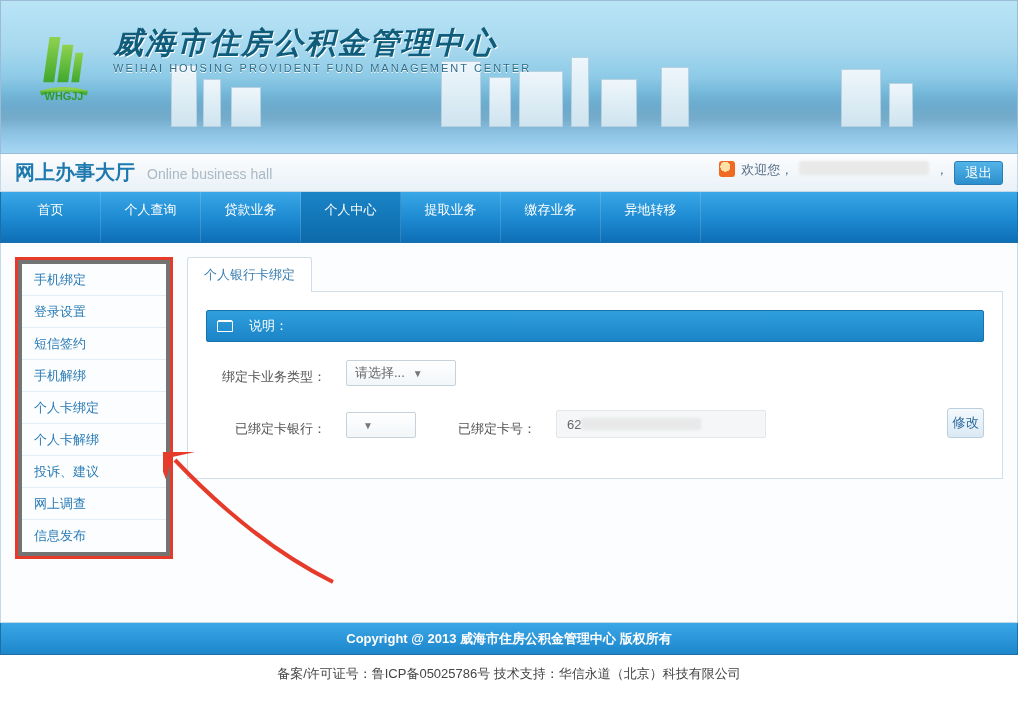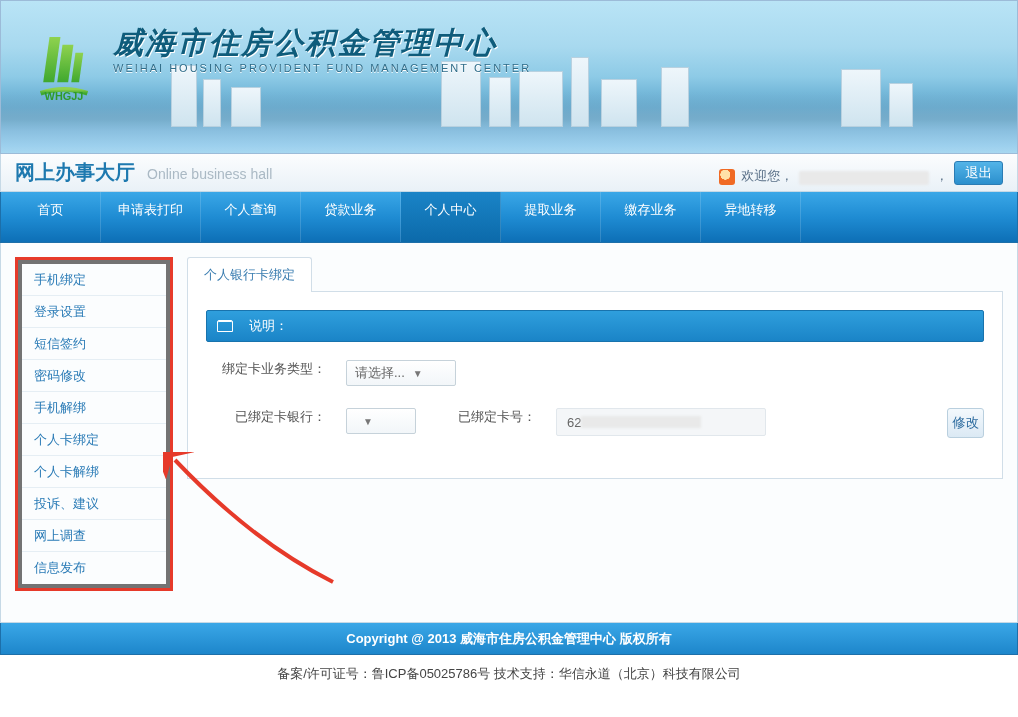--- a/index.html
+++ b/index.html
@@ -30,21 +30,21 @@
 
 
 .topbar {
   height: 38px; display: flex; align-items: center; justify-content: space-between;
   background: linear-gradient(to bottom,#fcfdfe,#e9f1f7);
   border: 1px solid #c6d9e6; border-top: none; padding: 0 14px;
 }
 .topbar-left { display: flex; align-items: baseline; gap: 12px; }
 .hall-title { font-size: 20px; font-weight: 700; color: #1e79af; }
 .hall-sub { font-size: 14px; color: #aab9c4; }
-.topbar-right { display: flex; align-items: flex-end; gap: 6px; color: #5a7088; }
+.topbar-right { display: flex; align-items: flex-start; gap: 6px; color: #5a7088; }
 .user-icon { width: 16px; height: 16px; border-radius: 3px; background: radial-gradient(circle at 40% 35%, #ffe0a7 0 35%, #f06a24 36% 100%); }
 .user-blur { display: inline-block; width: 130px; height: 14px; background: #e9e9e9; border-radius: 2px; filter: blur(1px); }
 .logout-btn {
   background: linear-gradient(to bottom,#53b4e8,#2b8fcd);
   color: #fff; border: 1px solid #2b7cb4; border-radius: 3px; padding: 2px 10px; cursor: pointer;
 }
 
 
 .mainnav {
   display: flex; height: 51px;
@@ -79,21 +79,21 @@
 .panel { border: 1px solid #d1dee8; border-top: none; background: #fff; padding: 18px; }
 
 .note-bar {
   background: linear-gradient(to bottom,#2f9fdd,#1a84c7);
   border: 1px solid #1873ad; border-radius: 2px; color: #fff;
   padding: 6px 10px; display: flex; align-items: center; gap: 16px; font-size: 13px;
 }
 .note-icon { display: inline-block; width: 16px; height: 12px; border: 1px solid #fff; border-radius: 2px 2px 0 0; position: relative; box-shadow: 0 2px 0 -1px #fff inset; }
 
 .form-area { margin-top: 18px; }
-.form-row { display: flex; align-items: flex-start; gap: 20px; margin-bottom: 22px; }
+.form-row { display: flex; align-items: flex-end; gap: 20px; margin-bottom: 22px; }
 .flabel { width: 120px; text-align: right; color: #555; }
 .fselect {
   border: 1px solid #c6d2da; background: linear-gradient(#fff,#f2f6f9);
   height: 26px; padding: 0 8px; color: #666; min-width: 110px; cursor: pointer;
   display: inline-flex; align-items: center; gap: 8px; border-radius: 2px;
 }
 .fselect .caret { font-size: 10px; color: #777; }
 .finput-ro {
   border: 1px solid #e1e7ec; background: #f4f6f8; height: 28px; padding: 0 10px;
   min-width: 210px; color: #666; display: inline-flex; align-items: center; border-radius: 2px;
@@ -164,36 +164,34 @@
       <span class="user-icon"></span>
       <span>欢迎您，</span>
       <span class="user-blur"></span>
       <span>，</span>
       <button class="logout-btn">退出</button>
     </div>
   </div>
 
   <div class="mainnav" id="mainnav">
       <div class="nav-item">首页</div>
-      <div class="nav-item">申请表打印</div>
       <div class="nav-item">个人查询</div>
       <div class="nav-item">贷款业务</div>
       <div class="nav-item active">个人中心</div>
       <div class="nav-item">提取业务</div>
       <div class="nav-item">缴存业务</div>
       <div class="nav-item">异地转移</div>
     </div>
 
   <div class="content">
     <div class="sidebar">
       <div class="sidebar-box" id="sidebar-box">
           <div class="side-item">手机绑定</div>
           <div class="side-item">登录设置</div>
           <div class="side-item">短信签约</div>
-          <div class="side-item">密码修改</div>
           <div class="side-item">手机解绑</div>
           <div class="side-item">个人卡绑定</div>
           <div class="side-item">个人卡解绑</div>
           <div class="side-item">投诉、建议</div>
           <div class="side-item">网上调查</div>
           <div class="side-item">信息发布</div>
         </div>
       <svg class="arrow-svg" viewBox="0 0 200 150">
         <defs>
           <marker id="ah" markerWidth="12" markerHeight="12" refX="2" refY="5" orient="auto">

